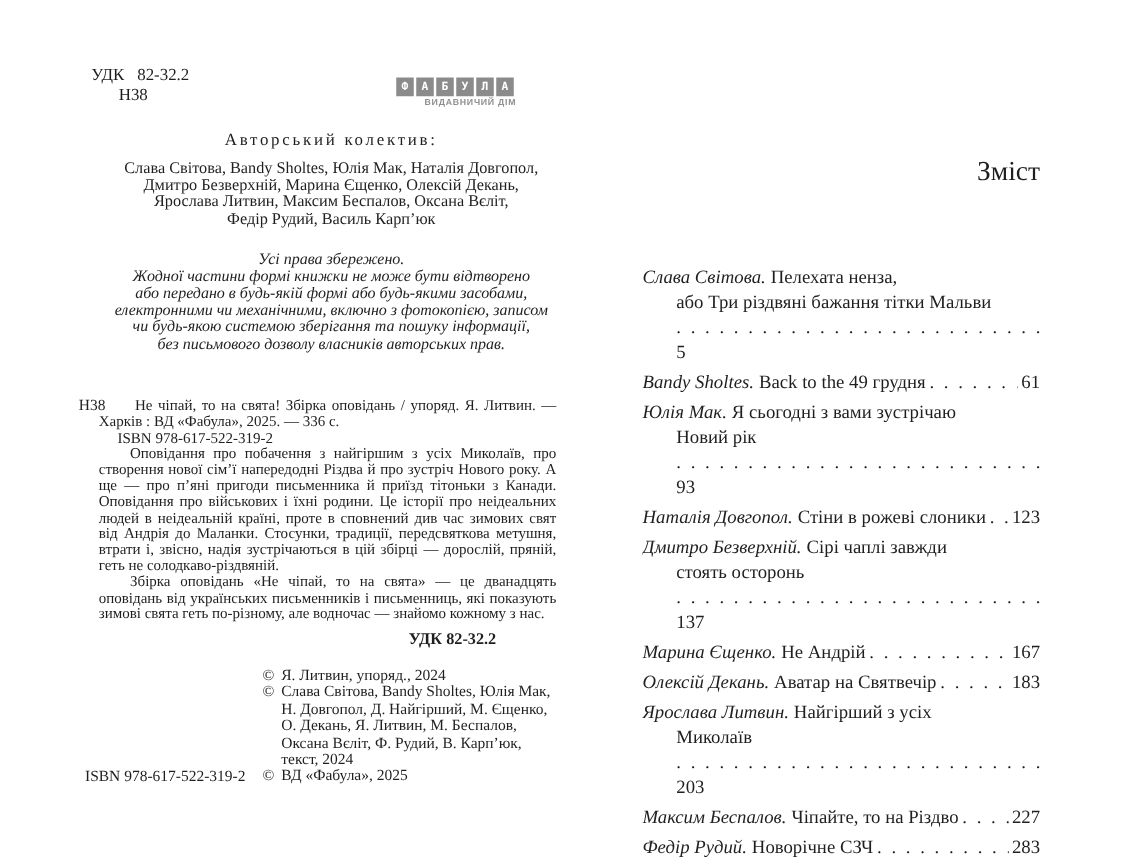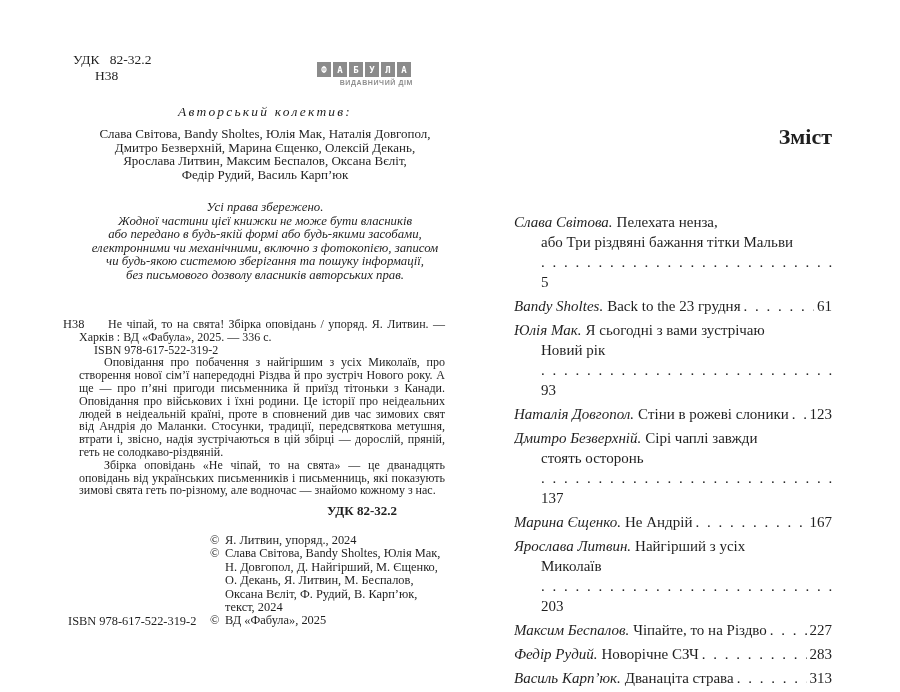--- a/index.html
+++ b/index.html
@@ -15,21 +15,21 @@
 
   .logo{position:absolute;left:317px;top:62px;width:96px;}
   .logo-tiles{display:flex;gap:2px;}
   .logo-tile{width:14px;height:15px;background:#8b8b8b;color:#ffffff;
              font-family:"DejaVu Sans Mono",monospace;font-weight:bold;font-size:9px;
              display:flex;align-items:center;justify-content:center;}
   .logo-sub{margin-top:2px;text-align:right;font-family:"Liberation Sans",sans-serif;
             font-weight:bold;font-size:7px;color:#8f8f8f;letter-spacing:0.6px;}
 
   .center-col{position:absolute;left:75px;top:104px;width:380px;text-align:center;}
-  .authors-heading{font-style:italic;font-size:13.5px;letter-spacing:2.2px;margin-bottom:7px;}
+  .authors-heading{font-size:13.5px;letter-spacing:2.2px;margin-bottom:7px;}
   .authors-lines div{font-size:13px;line-height:13.6px;}
   .rights{margin-top:20px;font-style:italic;font-size:12.8px;}
   .rights div{line-height:13.5px;}
 
   .biblio{position:absolute;left:79px;top:318px;width:366px;font-size:12px;line-height:12.8px;}
   .bib-code{position:absolute;left:-16px;top:0;font-size:12.4px;}
   .biblio p{margin:0;}
   .bib-p1{text-indent:29px;text-align:justify;}
   .bib-isbn{padding-left:15px;}
   .bib-para{text-indent:25px;text-align:justify;}
@@ -37,21 +37,21 @@
   .udk-bottom{margin-top:8px;text-align:right;padding-right:48px;font-weight:bold;font-size:13px;}
 
   .copyright{position:absolute;left:210px;top:534px;font-size:12.4px;line-height:13.4px;}
   .copy-line{display:flex;}
   .copy-b{width:15px;flex:none;}
   .isbn-bottom{position:absolute;left:68px;top:614px;font-size:12.4px;}
 
   
   .right-page{position:absolute;left:450px;top:0;width:450px;height:692px;}
   .zmist{position:absolute;left:50px;top:124px;width:332px;text-align:right;
-         font-weight:bold;font-size:22px;}
+         font-weight:normal;font-size:22px;}
   .toc{position:absolute;left:50px;top:212px;width:332px;font-size:15px;}
   .toc-entry{margin-bottom:4px;}
   .toc-line{display:flex;align-items:baseline;line-height:20px;white-space:nowrap;overflow:hidden;margin-left:14px;}
   .toc-author{font-style:italic;margin-right:4px;}
   .toc-cont{padding-left:24px;flex-direction:column;}
   .toc-leader{flex:1 1 auto;min-width:10px;overflow:hidden;margin:0 3px;letter-spacing:2px;}
   .toc-leader::after{content:". . . . . . . . . . . . . . . . . . . . . . . . . . . . . . . . . . . . . . . . . . . . .";}
   .toc-page{flex:none;}
 </style>
 </head>
@@ -81,21 +81,21 @@
     <div class="center-col">
       <div class="authors-heading">Авторський колектив:</div>
       <div class="authors-lines">
           <div>Слава Світова, Bandy Sholtes, Юлія Мак, Наталія Довгопол,</div>
           <div>Дмитро Безверхній, Марина Єщенко, Олексій Декань,</div>
           <div>Ярослава Литвин, Максим Беспалов, Оксана Вєліт,</div>
           <div>Федір Рудий, Василь Карп’юк</div>
         </div>
       <div class="rights">
           <div>Усі права збережено.</div>
-          <div>Жодної частини цієї книжки не може бути власників</div>
+          <div>Жодної частини формі книжки не може бути відтворено</div>
           <div>або передано в будь-якій формі або будь-якими засобами,</div>
           <div>електронними чи механічними, включно з фотокопією, записом</div>
           <div>чи будь-якою системою зберігання та пошуку інформації,</div>
           <div>без письмового дозволу власників авторських прав.</div>
         </div>
     </div>
 
     <div class="biblio">
       <div class="bib-code">Н38</div>
       <p class="bib-p1"><span class="bib-bold">Не чіпай, то на свята!</span><span> Збірка оповідань / упоряд. Я. Литвин. — Харків : ВД «Фабула», 2025. — 336 с.</span></p>
@@ -149,21 +149,21 @@
           </div>
           <div class="toc-line toc-cont">
             <span class="toc-title">або Три різдвяні бажання тітки Мальви</span>
             <span class="toc-leader"></span>
             <span class="toc-page">5</span>
           </div>
         </div>
         <div class="toc-entry">
           <div class="toc-line">
             <span class="toc-author">Bandy Sholtes.</span>
-            <span class="toc-title">Back to the 23 грудня</span>
+            <span class="toc-title">Back to the 49 грудня</span>
             <span class="toc-leader"></span>
             <span class="toc-page">61</span>
           </div>
         </div>
         <div class="toc-entry">
           <div class="toc-line">
             <span class="toc-author">Юлія Мак.</span>
             <span class="toc-title">Я сьогодні з вами зустрічаю</span>
           </div>
           <div class="toc-line toc-cont">
@@ -194,20 +194,28 @@
         <div class="toc-entry">
           <div class="toc-line">
             <span class="toc-author">Марина Єщенко.</span>
             <span class="toc-title">Не Андрій</span>
             <span class="toc-leader"></span>
             <span class="toc-page">167</span>
           </div>
         </div>
         <div class="toc-entry">
           <div class="toc-line">
+            <span class="toc-author">Олексій Декань.</span>
+            <span class="toc-title">Аватар на Святвечір</span>
+            <span class="toc-leader"></span>
+            <span class="toc-page">183</span>
+          </div>
+        </div>
+        <div class="toc-entry">
+          <div class="toc-line">
             <span class="toc-author">Ярослава Литвин.</span>
             <span class="toc-title">Найгірший з усіх</span>
           </div>
           <div class="toc-line toc-cont">
             <span class="toc-title">Миколаїв</span>
             <span class="toc-leader"></span>
             <span class="toc-page">203</span>
           </div>
         </div>
         <div class="toc-entry">

